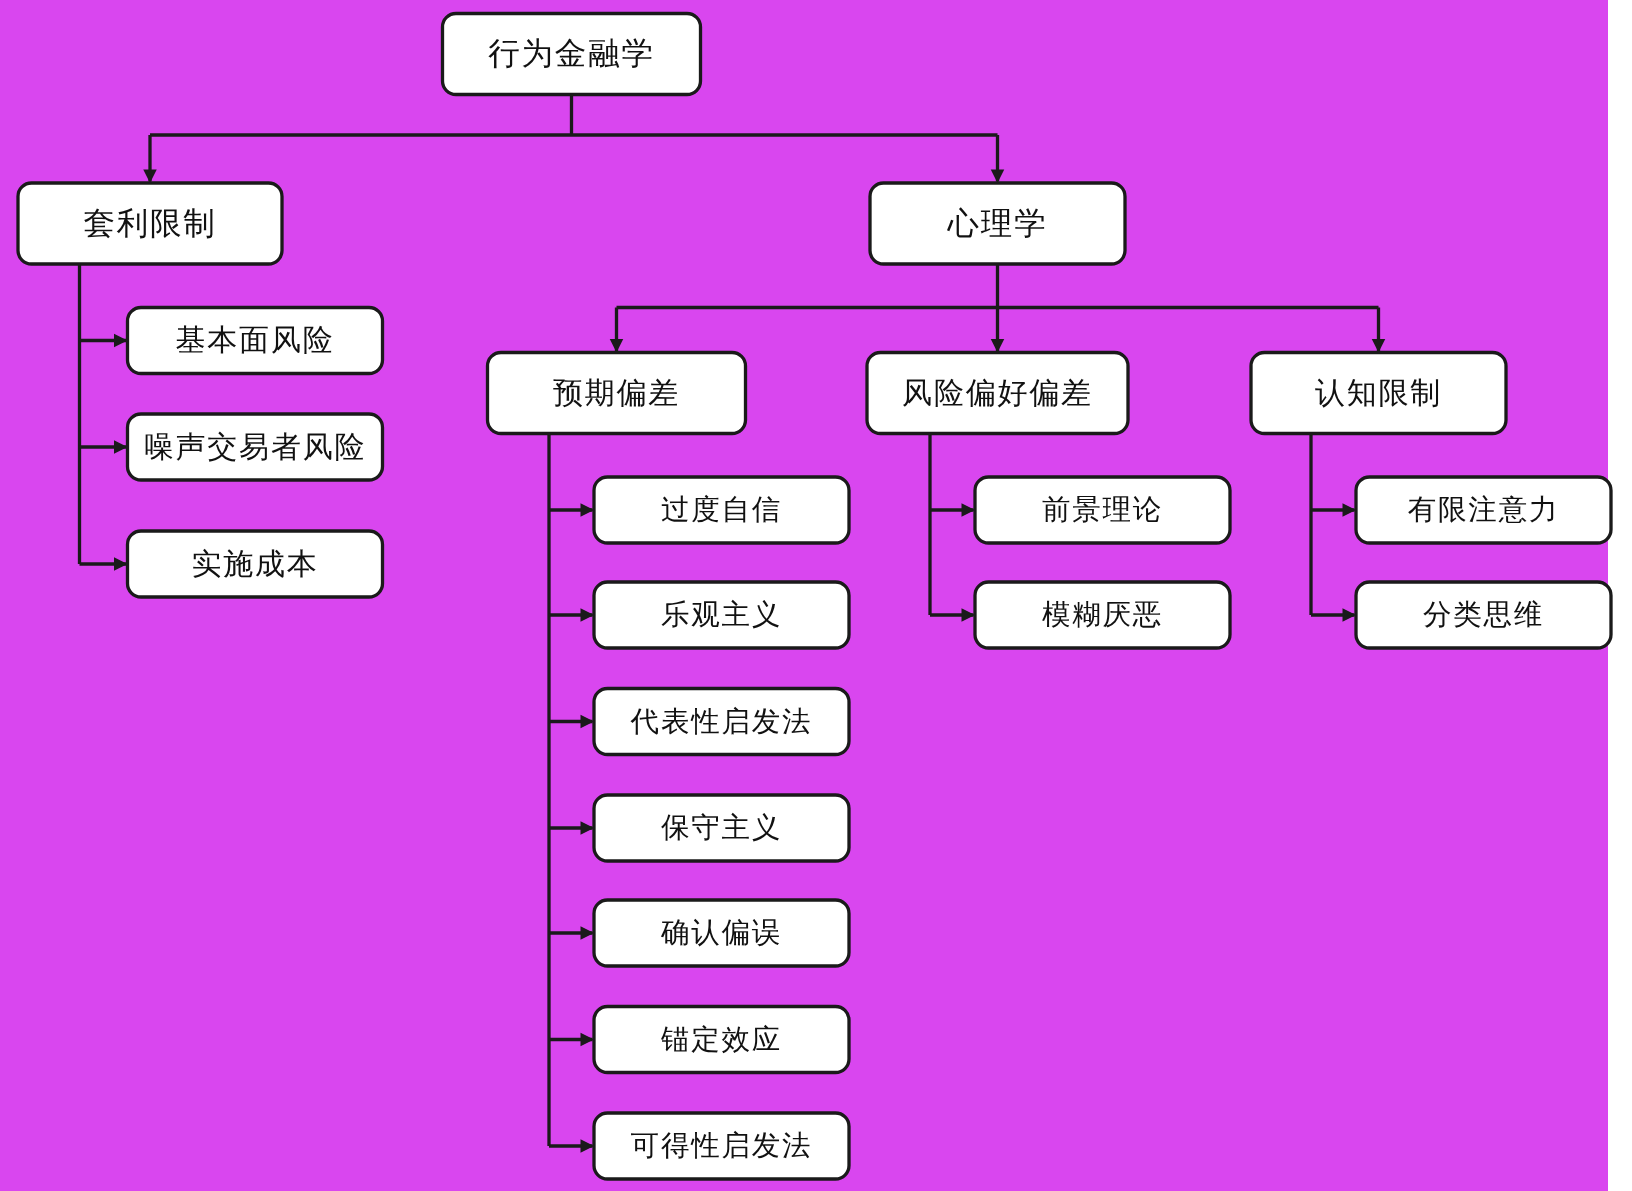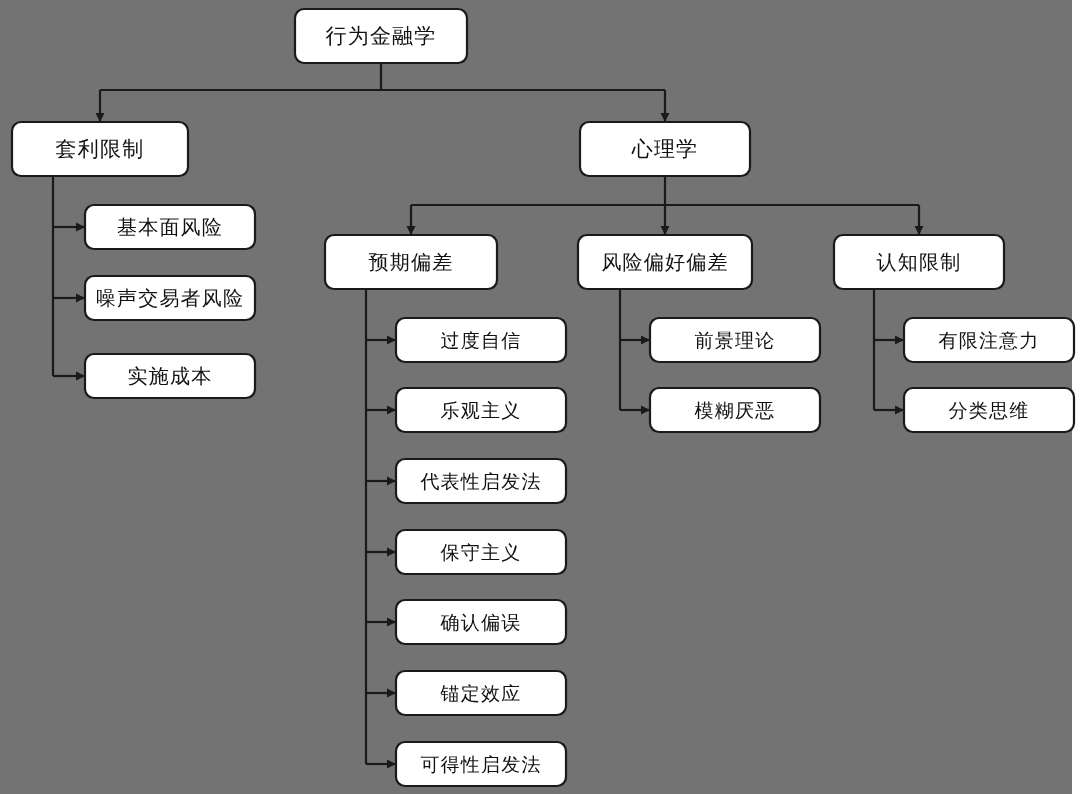--- a/index.html
+++ b/index.html
@@ -11,21 +11,21 @@
   body {
     width: 1088px;
     height: 794px;
     overflow: hidden;
     font-family: "DejaVu Sans", "Liberation Sans", sans-serif;
   }
   #diagram-root {
     position: relative;
     width: 1072px;
     height: 794px;
-    background: #737373;
+    background: #d946ef;
   }
   svg#diagram-canvas {
     position: absolute;
     top: 0;
     left: 0;
     width: 1088px;
     height: 794px;
     display: block;
   }
   .node-box {

